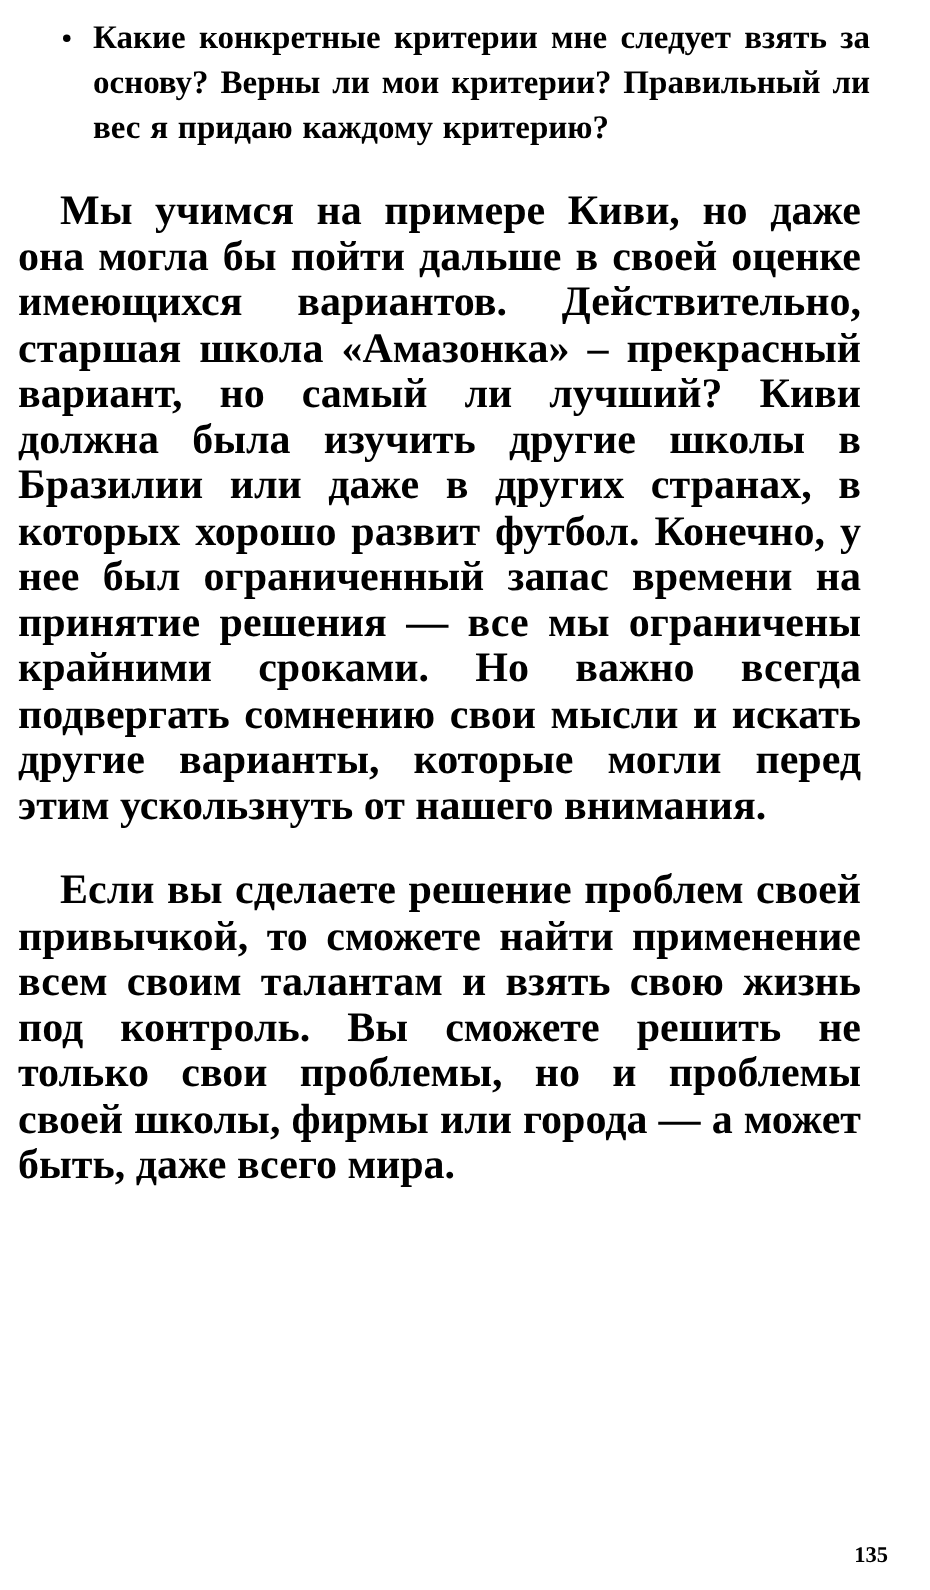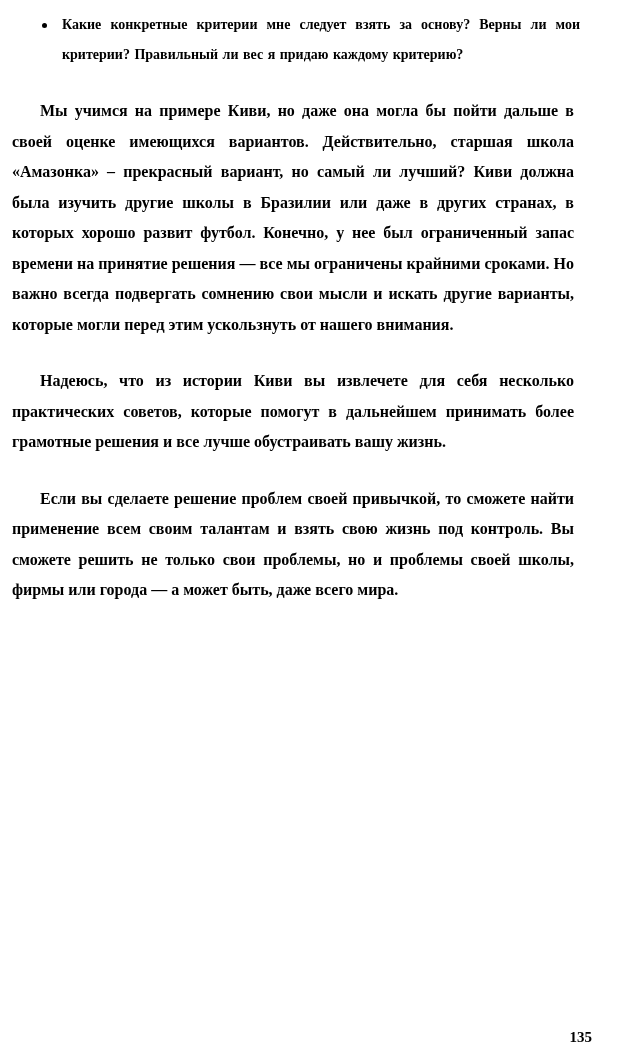--- a/index.html
+++ b/index.html
@@ -43,25 +43,25 @@
   .para {
     font-size: 22.5px;
     line-height: 30px;
     font-weight: bold;
     text-align: justify;
     letter-spacing: 0px;
     word-spacing: 1px;
     margin: 0;
   }
   .bullet-item .para {
-    font-size: 14px;
+    font-size: 22px;
     line-height: 30px;
   }
   .body-para {
-    font-size: 16px;
+    font-size: 28px;
     line-height: 30.5px;
     font-weight: bold;
     text-align: justify;
     margin: 0 0 0 0;
     text-indent: 28px;
   }
   .body-para + .body-para {
     margin-top: 26px;
   }
   .blocks {
@@ -89,18 +89,17 @@
 
   <ul class="bullet-list">
     <li class="bullet-item">
       <span class="bullet-dot"></span>
       <p class="para">Какие конкретные критерии мне следует взять за основу? Верны ли мои критерии? Правильный ли вес я придаю каждому критерию?</p>
     </li>
   </ul>
 
   <div class="blocks">
     <p class="body-para">Мы учимся на примере Киви, но даже она могла бы пойти дальше в своей оценке имеющихся вариантов. Действительно, старшая школа «Амазонка» – прекрасный вариант, но самый ли лучший? Киви должна была изучить другие школы в Бразилии или даже в других странах, в которых хорошо развит футбол. Конечно, у нее был ограниченный запас времени на принятие решения — все мы ограничены крайними сроками. Но важно всегда подвергать сомнению свои мысли и искать другие варианты, которые могли перед этим ускользнуть от нашего внимания.</p>
-    <p class="body-para">Надеюсь, что из истории Киви вы извлечете для себя несколько практических советов, которые помогут в дальнейшем принимать более грамотные решения и все лучше обустраивать вашу жизнь.</p>
     <p class="body-para">Если вы сделаете решение проблем своей привычкой, то сможете найти применение всем своим талантам и взять свою жизнь под контроль. Вы сможете решить не только свои проблемы, но и проблемы своей школы, фирмы или города — а может быть, даже всего мира.</p>
   </div>
 
   <div class="page-number">135</div>
 </div>
 
 </body></html>

